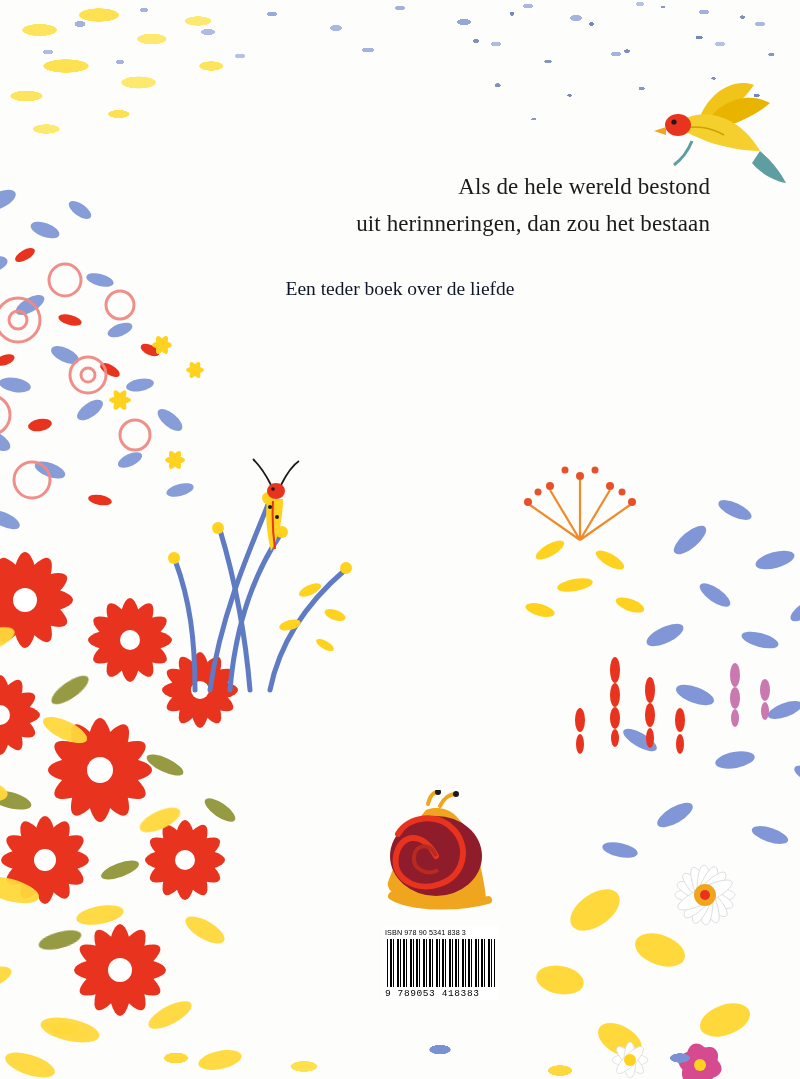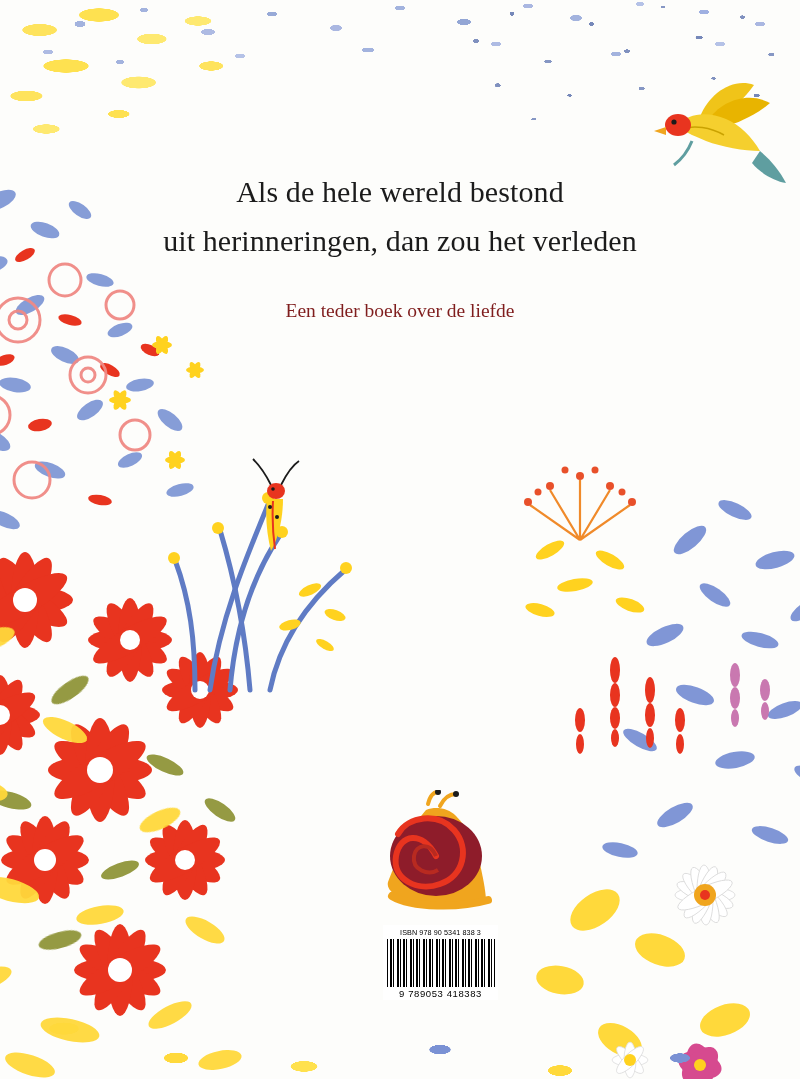--- a/index.html
+++ b/index.html
@@ -107,46 +107,46 @@
 
   
   .text-block {
     position: absolute;
     left: 0; right: 0;
     top: 168px;
     text-align: center;
     z-index: 20;
   }
   .quote {
-    font-size: 30px;
+    font-size: 23px;
     line-height: 1.62;
     color: #1b1b1b;
     margin: 0 auto;
     width: 620px;
     letter-spacing: .1px;
+    text-align: right;
   }
   .blurb {
     margin: 30px auto 0;
     width: 520px;
     font-size: 19.5px;
     line-height: 1.66;
-    color: #7f1d1d;
+    color: #0f172a;
   }
 
   
   .barcode-box {
     position: absolute;
     left: 383px;
     top: 925px;
     width: 115px;
     background: #ffffff;
     z-index: 30;
     padding: 2px 2px 1px;
     box-sizing: border-box;
-    text-align: center;
   }
   .isbn-text {
     font-family: "Liberation Sans", sans-serif;
     font-size: 7.2px;
     color: #000;
     letter-spacing: .1px;
     padding: 1px 0 2px;
     white-space: nowrap;
   }
   .bars {
@@ -155,21 +155,21 @@
     margin: 0 auto;
     background-image: repeating-linear-gradient(
       to right,
       #000 0px, #000 1px, #fff 1px, #fff 3px,
       #000 3px, #000 5px, #fff 5px, #fff 6px,
       #000 6px, #000 7px, #fff 7px, #fff 10px,
       #000 10px, #000 12px, #fff 12px, #fff 13px
     );
   }
   .barcode-digits {
-    font-family: Liberation Sans, sans-serif;
+    font-family: Liberation Mono, monospace;
     font-size: 9.5px;
     color: #000;
     letter-spacing: .6px;
     padding-top: 1px;
     white-space: nowrap;
   }
 
   
   .creature { position: absolute; z-index: 15; }
 </style>
@@ -540,21 +540,21 @@
     <path d="M48 20 C58 16 70 18 78 26 C90 38 98 56 102 74 C106 92 108 104 108 112 C96 114 60 116 36 112 C18 108 8 100 10 92 C16 76 30 40 48 20 Z" fill="#f0a51e"></path>
     <path d="M14 106 C34 118 82 118 110 110" stroke="#f0a51e" stroke-width="8" fill="none" stroke-linecap="round"></path>
     <ellipse cx="58" cy="66" rx="46" ry="40" fill="#8e1c2a"></ellipse>
     <path d="M58 66 C44 40 22 44 18 66 C14 90 40 102 62 94 C86 86 92 58 76 40 C60 22 30 26 20 44" stroke="#e8341f" stroke-width="6" fill="none" stroke-linecap="round"></path>
     <path d="M58 66 C52 52 38 54 36 66 C34 80 50 86 60 80" stroke="#b82a20" stroke-width="4" fill="none"></path>
   </svg>
 
   <div class="text-block">
     <p class="quote">
       <span>Als de hele wereld bestond</span><br>
-      <span>uit herinneringen, dan zou het verleden</span><br>
+      <span>uit herinneringen, dan zou het bestaan</span><br>
     </p>
     <p class="blurb">
       <span>Een teder boek over de liefde</span><br>
       <br>
       <br>
     </p>
   </div>
 
   <div class="barcode-box">
     <div class="isbn-text">ISBN 978 90 5341 838 3</div>

